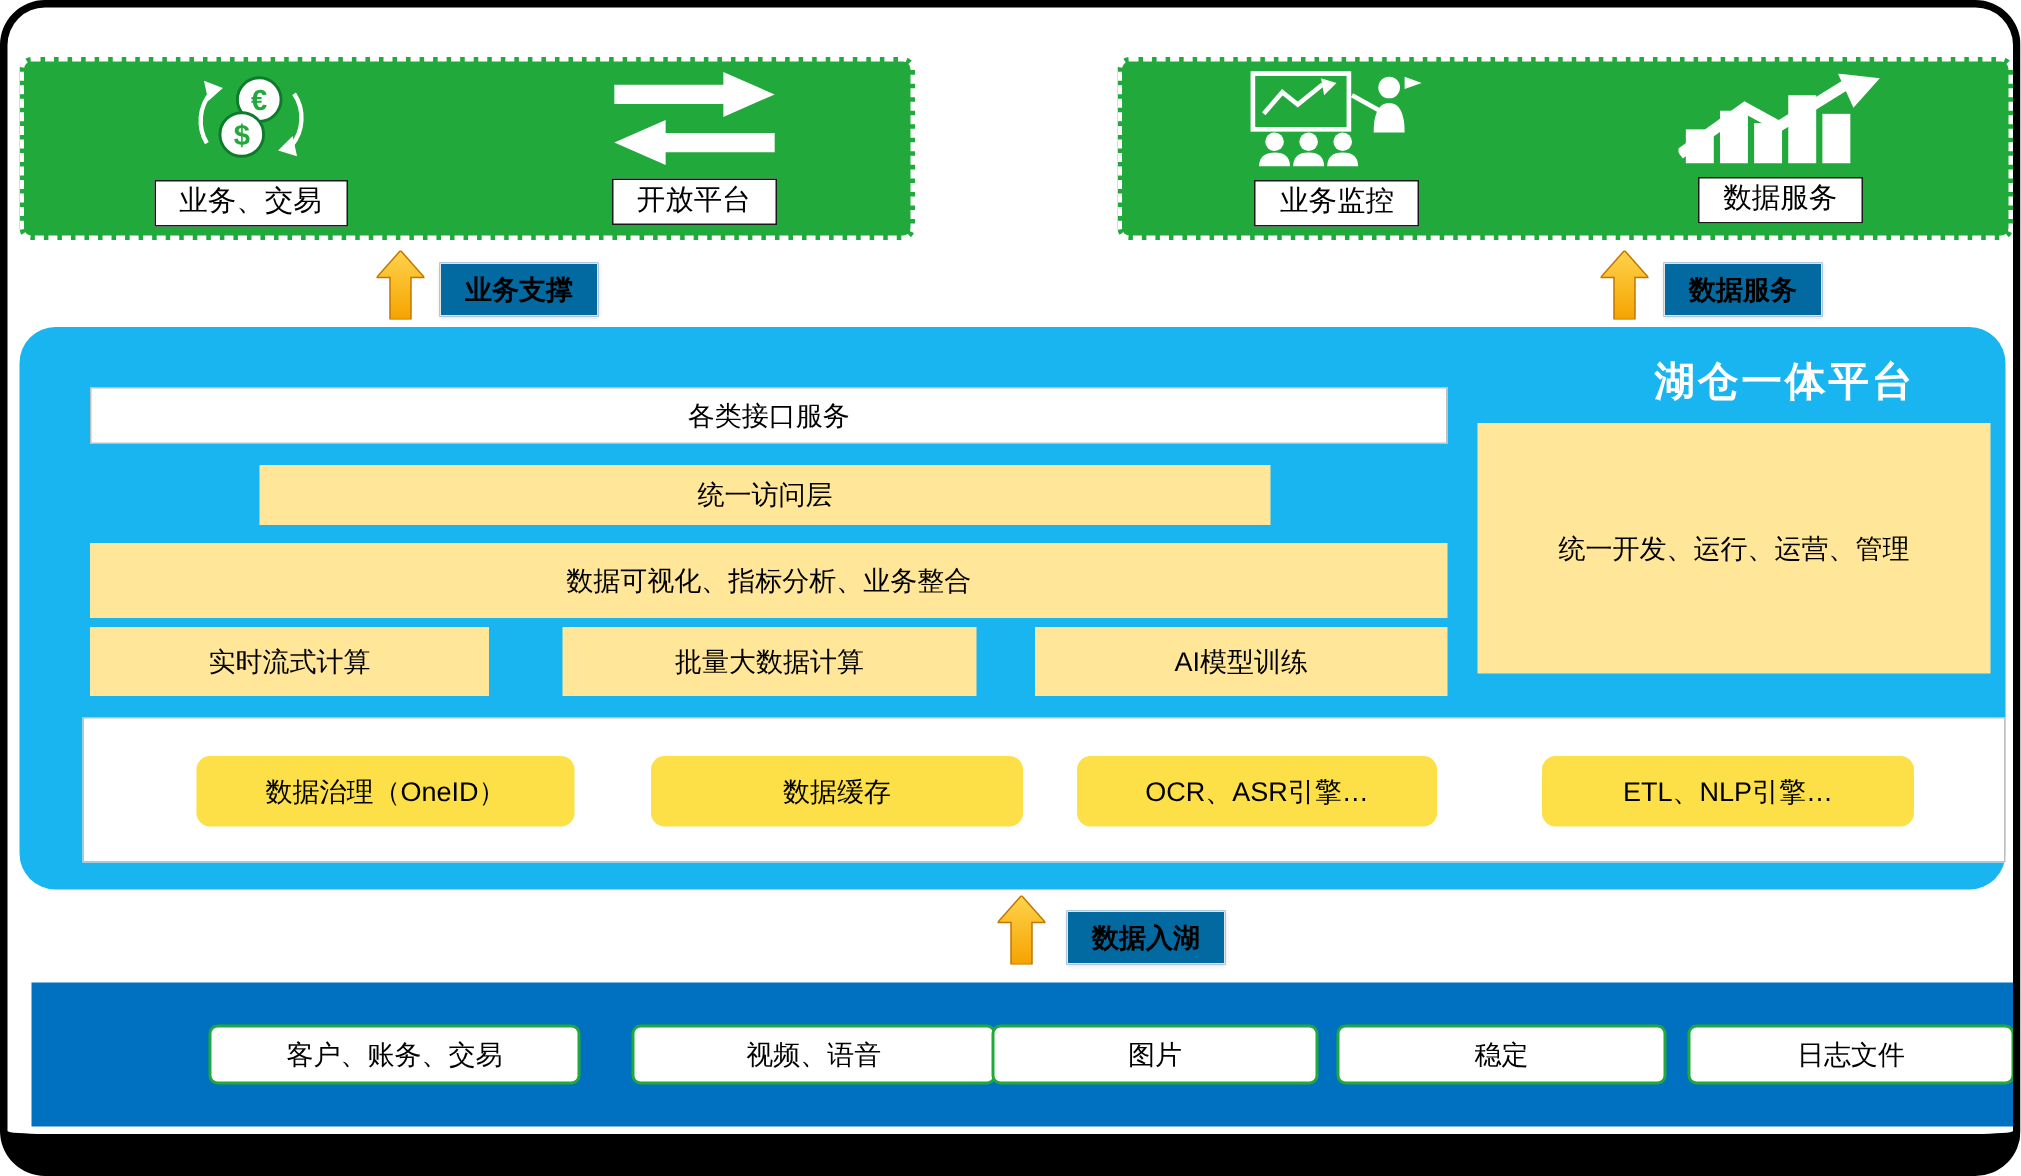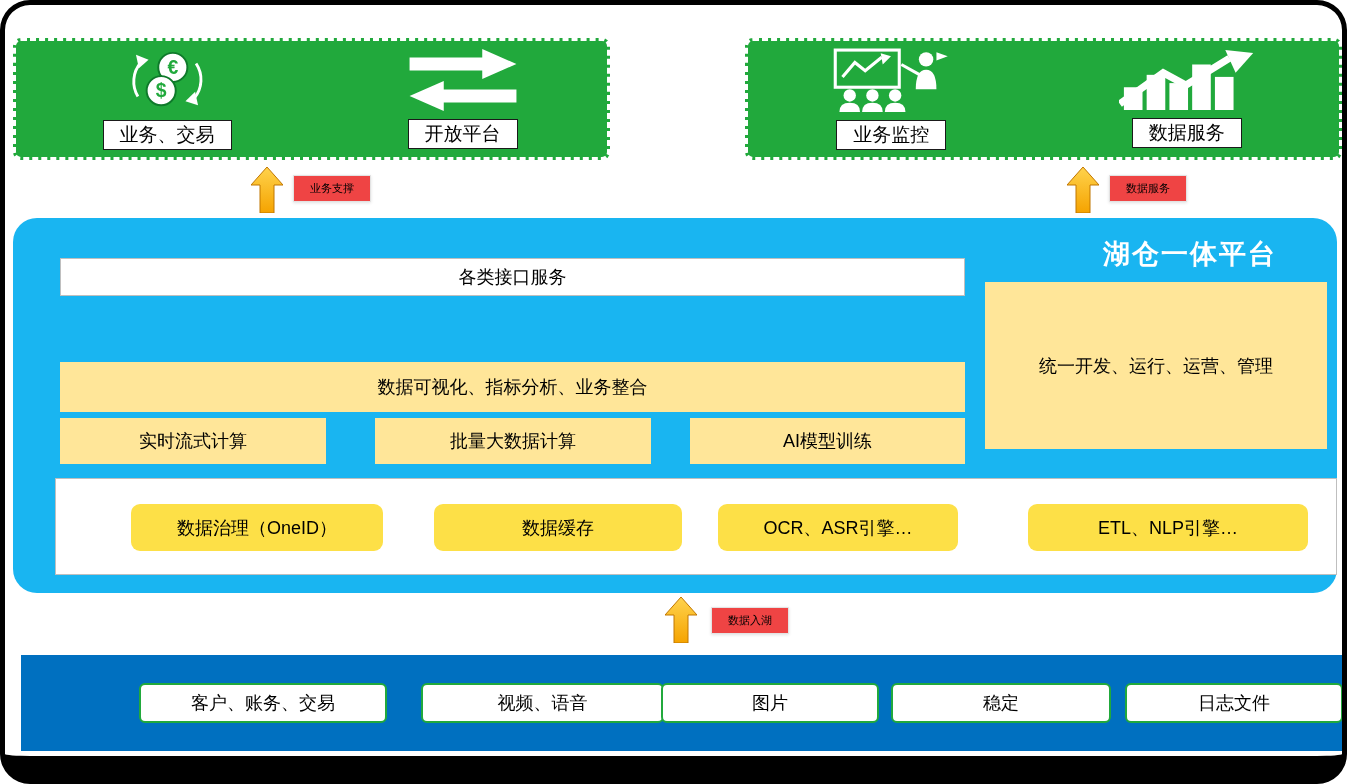--- a/index.html
+++ b/index.html
@@ -15,23 +15,23 @@
     display:flex; justify-content:space-around; align-items:center;
   }
   .top-item { display:flex; flex-direction:column; align-items:center; gap:4px; }
   .item-label {
     background:#fff; border:1px solid #1a1a1a; padding:3px 16px;
     font-size:19px; color:#000; white-space:nowrap; line-height:1.2;
   }
   
   .block-arrow { position:absolute; width:32px; height:46px; }
   .arrow-label {
-    position:absolute; background:#ef4444; border:1px solid #e3e3e3;
+    position:absolute; background:#0369a1; border:1px solid #e3e3e3;
     box-shadow:0 1px 3px rgba(0,0,0,.12); padding:5px 16px;
-    font-size:11px; font-weight:normal; color:#000; white-space:nowrap;
+    font-size:18px; font-weight:bold; color:#000; white-space:nowrap;
   }
   
   .platform { position:absolute; left:8px; top:213px; width:1324px; height:375px; background:#19B5F1; border-radius:24px; }
   .platform-title { position:absolute; right:60px; top:18px; color:#fff; font-size:27px; font-weight:bold; letter-spacing:2px;margin-left:38px; }
   .bar {
     position:absolute; box-sizing:border-box; display:flex; align-items:center; justify-content:center;
     font-size:18px; color:#000; text-align:left;
   }
   .bar.white { background:#fff; border:1px solid #bfbfbf; }
   .bar.pale  { background:#FFE699; }
@@ -142,34 +142,35 @@
       <polygon points="16,0 32,18 23,18 23,46 9,46 9,18 0,18" fill="url(#au2)" stroke="#C07600" stroke-width="1"></polygon>
     </svg>
   </span>
   <span class="arrow-label" style="left:1104px; top:170px;">数据服务</span>
 
   <div class="platform">
     <div class="platform-title">湖仓一体平台</div>
 
     <div class="bar white" style="left:47px; top:40px; width:905px; height:38px;">各类接口服务</div>
 
+    <div class="bar pale" style="left:160px; top:92px; width:674px; height:40px;">统一访问层</div>
 
     <div class="bar pale" style="left:47px; top:144px; width:905px; height:50px;">数据可视化、指标分析、业务整合</div>
 
     <div class="bar pale" style="left:47px; top:200px; width:266px; height:46px;">实时流式计算</div>
     <div class="bar pale" style="left:362px; top:200px; width:276px; height:46px;">批量大数据计算</div>
     <div class="bar pale" style="left:677px; top:200px; width:275px; height:46px;">AI模型训练</div>
 
     <div class="bar pale" style="left:972px; top:64px; width:342px; height:167px;">统一开发、运行、运营、管理</div>
 
     <div class="engines-wrap">
       <div class="engine" style="left:75px; width:252px;">数据治理（OneID）</div>
       <div class="engine" style="left:378px; width:248px;">数据缓存</div>
       <div class="engine" style="left:662px; width:240px;">OCR、ASR引擎…</div>
-      <div class="engine" style="left:972px; width:280px;">ETL、NLP引擎…</div>
+      <div class="engine" style="left:972px; width:248px;">ETL、NLP引擎…</div>
     </div>
   </div>
 
   <span class="block-arrow" style="left:660px; top:592px;">
     <svg width="32" height="46" viewBox="0 0 32 46">
       <defs>
           <linearGradient id="au3" x1="0" y1="0" x2="0" y2="1">
         <stop offset="0" stop-color="#FFD34D"></stop>
             <stop offset="1" stop-color="#F5A300"></stop>
       </linearGradient>

